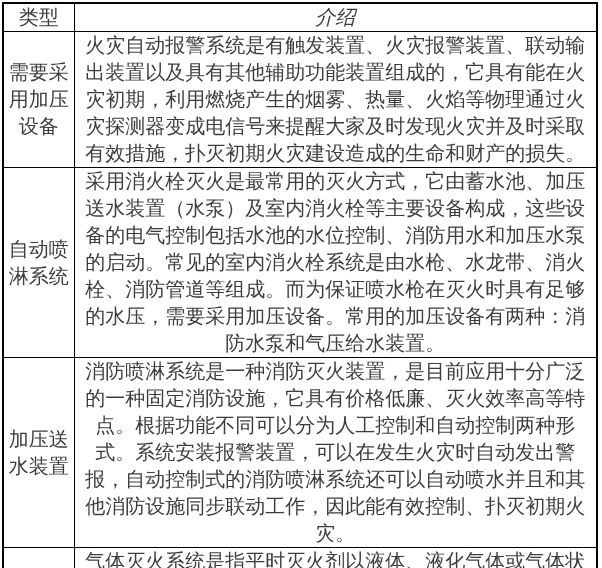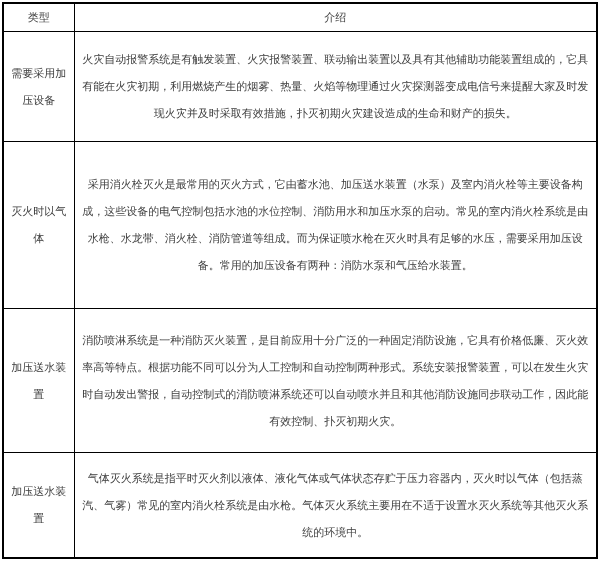--- a/index.html
+++ b/index.html
@@ -19,29 +19,29 @@
   table.fire-table {
     border-collapse: collapse;
     table-layout: fixed;
     width: 596px;
     border: 2px solid #000000;
   }
   table.fire-table th,
   table.fire-table td {
     border: 1px solid #000000;
     color: #3d3d3d;
-    font-size: 11px;
+    font-size: 20px;
     line-height: 27px;
     font-weight: normal;
     text-align: center;
     vertical-align: middle;
     background: #ffffff;
   }
   th.th-type  { width: 71px; height: 27px; padding: 0 2px; }
-  th.th-desc  { height: 27px; padding: 0 12px; }
+  th.th-desc  { height: 27px; padding: 0 12px; font-style: italic; }
   td.type-cell { padding: 0 2px; }
   td.desc-cell { padding: 0 4px; }
   tr.row-0 td { height: 109px; }
   tr.row-1 td { height: 166px; margin-left: 48px; }
   tr.row-2 td { height: 143px; font-family: Liberation Serif, serif; }
   tr.row-3 td { height: 104px; }
 </style>
 </head>
 <body>
 
@@ -56,21 +56,21 @@
         <th class="th-type">类型</th>
         <th class="th-desc">介绍</th>
       </tr>
     </thead>
     <tbody>
       <tr class="row-0">
         <td class="type-cell">需要采用加压设备</td>
         <td class="desc-cell">火灾自动报警系统是有触发装置、火灾报警装置、联动输出装置以及具有其他辅助功能装置组成的，它具有能在火灾初期，利用燃烧产生的烟雾、热量、火焰等物理通过火灾探测器变成电信号来提醒大家及时发现火灾并及时采取有效措施，扑灭初期火灾建设造成的生命和财产的损失。</td>
       </tr>
       <tr class="row-1">
-        <td class="type-cell">灭火时以气体</td>
+        <td class="type-cell">自动喷淋系统</td>
         <td class="desc-cell">采用消火栓灭火是最常用的灭火方式，它由蓄水池、加压送水装置（水泵）及室内消火栓等主要设备构成，这些设备的电气控制包括水池的水位控制、消防用水和加压水泵的启动。常见的室内消火栓系统是由水枪、水龙带、消火栓、消防管道等组成。而为保证喷水枪在灭火时具有足够的水压，需要采用加压设备。常用的加压设备有两种：消防水泵和气压给水装置。</td>
       </tr>
       <tr class="row-2">
         <td class="type-cell">加压送水装置</td>
         <td class="desc-cell">消防喷淋系统是一种消防灭火装置，是目前应用十分广泛的一种固定消防设施，它具有价格低廉、灭火效率高等特点。根据功能不同可以分为人工控制和自动控制两种形式。系统安装报警装置，可以在发生火灾时自动发出警报，自动控制式的消防喷淋系统还可以自动喷水并且和其他消防设施同步联动工作，因此能有效控制、扑灭初期火灾。</td>
       </tr>
       <tr class="row-3">
         <td class="type-cell">加压送水装置</td>
         <td class="desc-cell">气体灭火系统是指平时灭火剂以液体、液化气体或气体状态存贮于压力容器内，灭火时以气体（包括蒸汽、气雾）常见的室内消火栓系统是由水枪。气体灭火系统主要用在不适于设置水灭火系统等其他灭火系统的环境中。</td>
       </tr>

